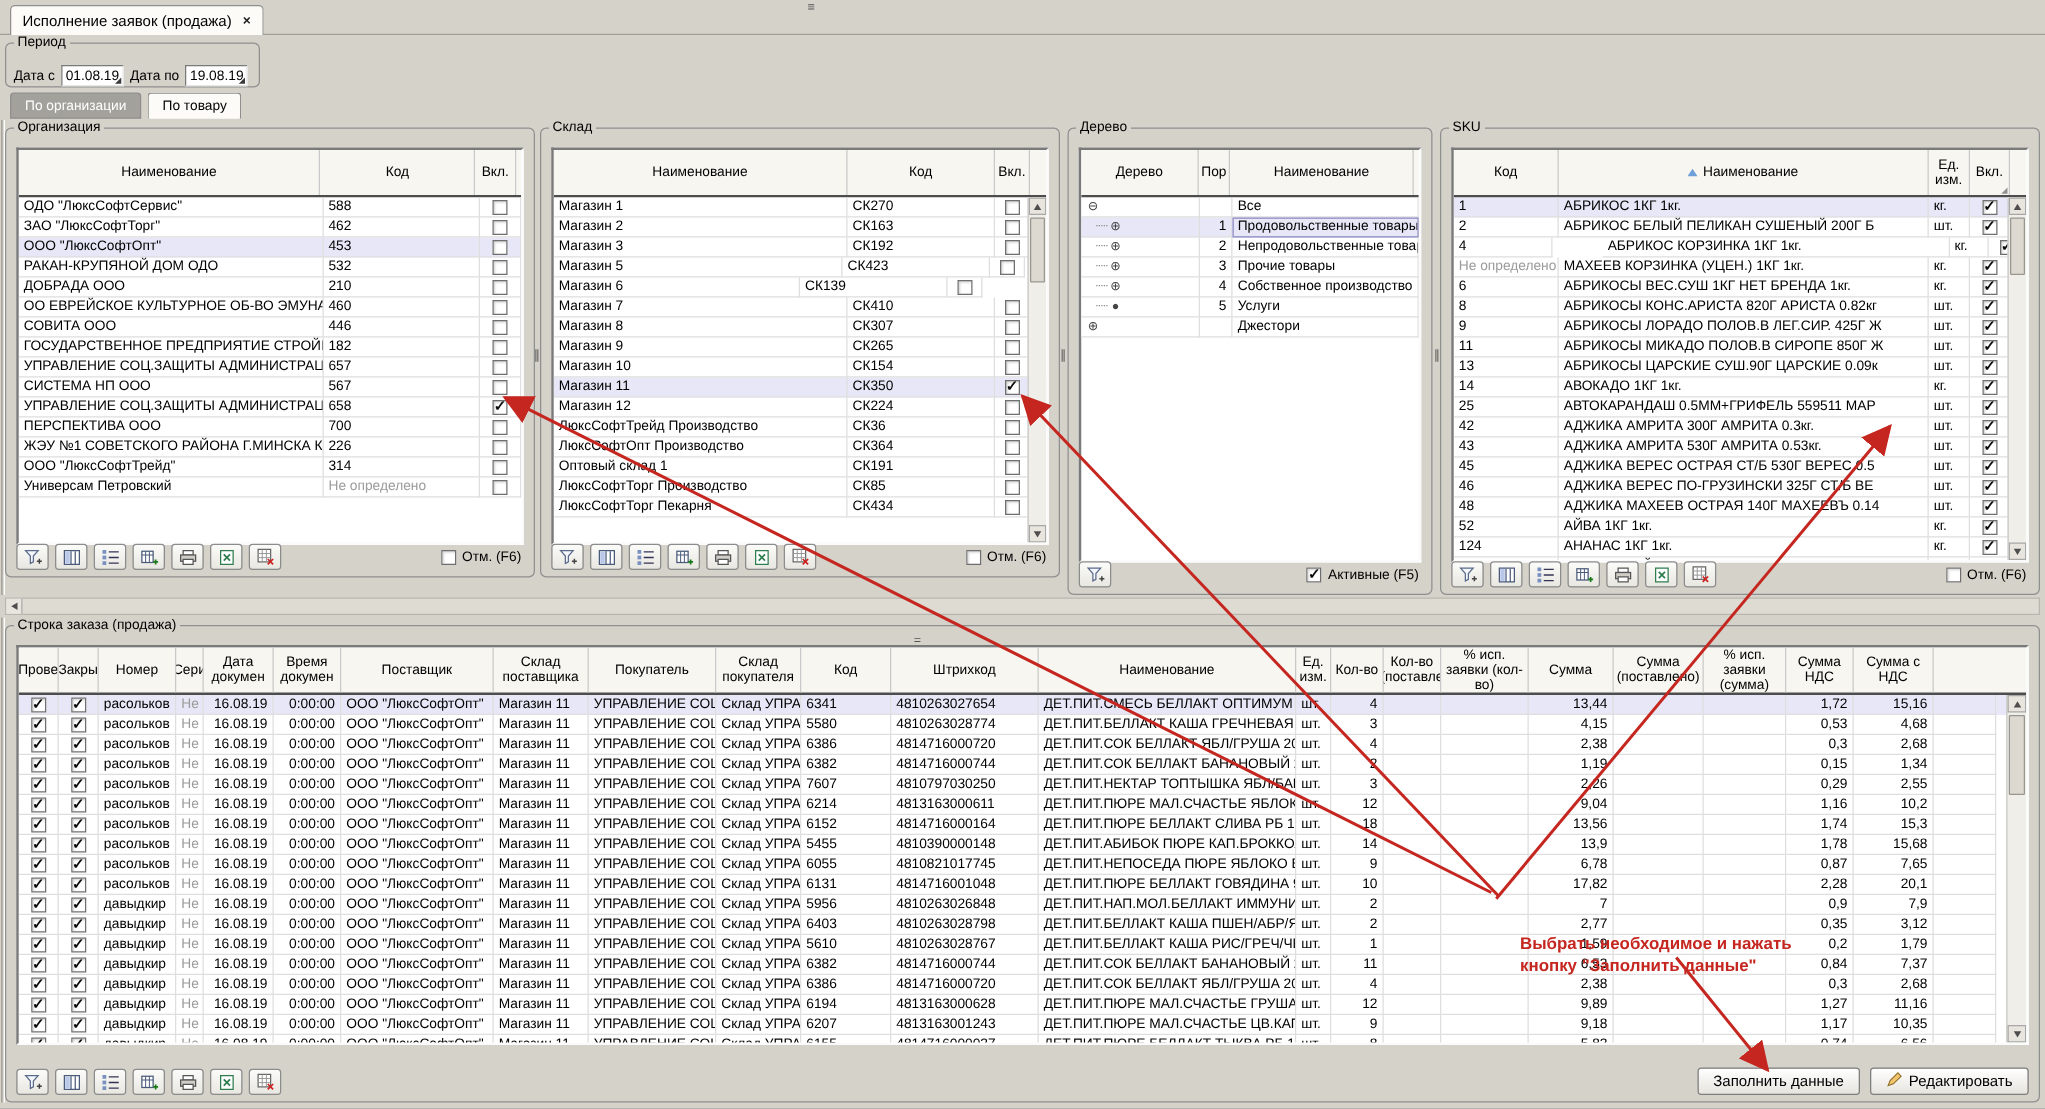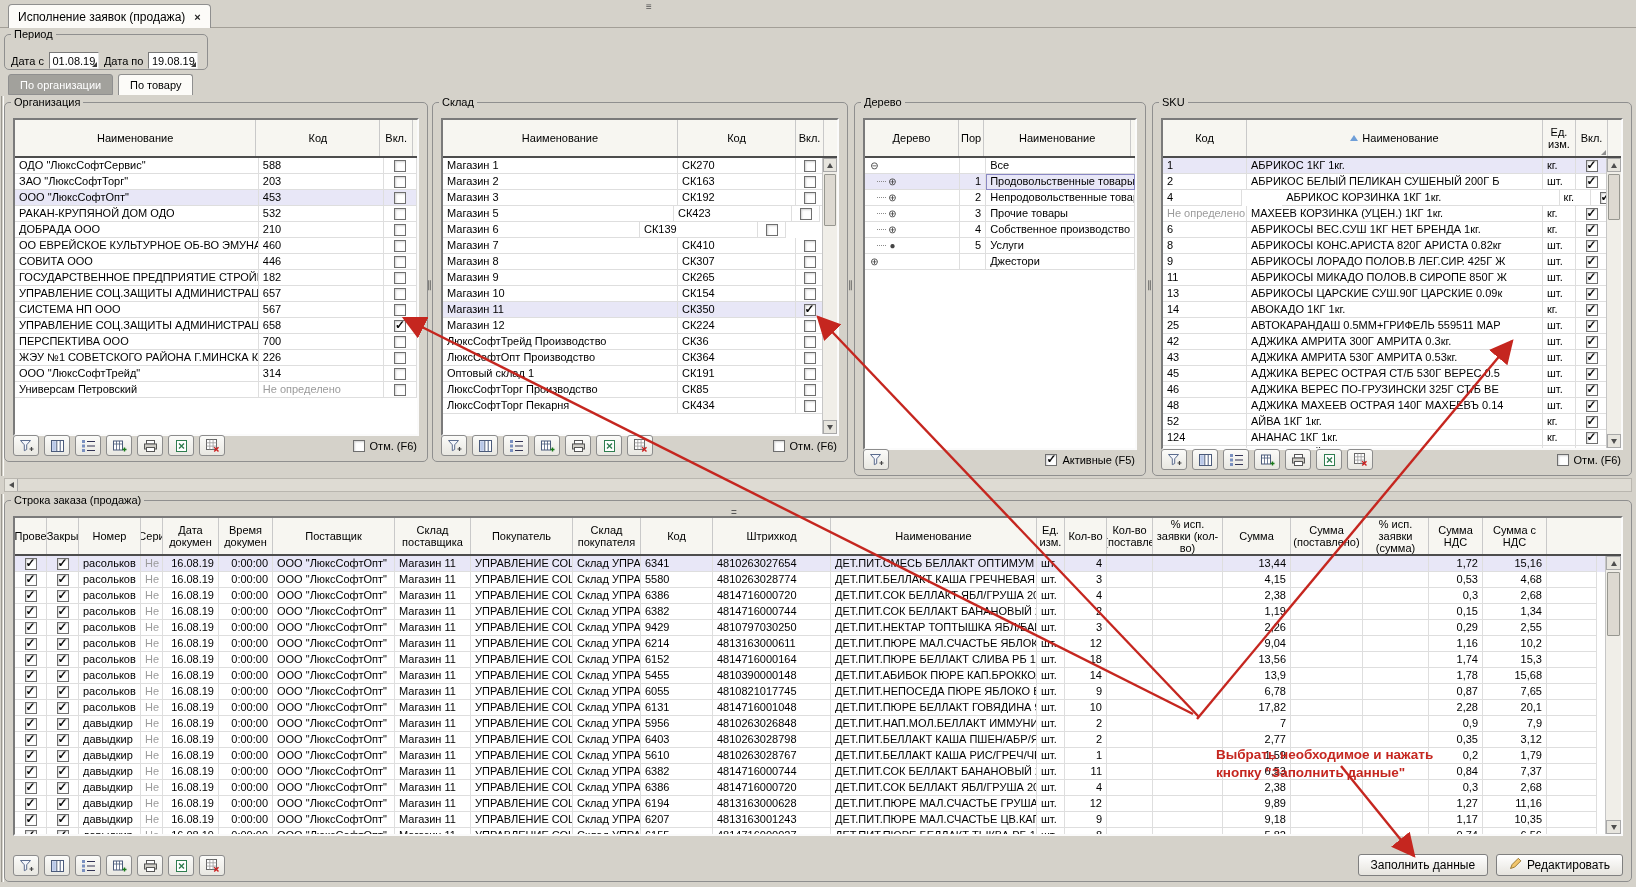--- a/index.html
+++ b/index.html
@@ -135,21 +135,21 @@
       <div id="org-rows">
           <div class="row">
             <div class="c" style="width: 245px;">ОДО "ЛюксСофтСервис"</div>
             <div class="c" style="width: 126px;">588</div>
             <div class="c ctr" style="width: 33px;">
               <span class="cb"></span>
             </div>
           </div>
           <div class="row">
             <div class="c" style="width: 245px;">ЗАО "ЛюксСофтТорг"</div>
-            <div class="c" style="width: 126px;">203</div>
+            <div class="c" style="width: 126px;">462</div>
             <div class="c ctr" style="width: 33px;">
               <span class="cb"></span>
             </div>
           </div>
           <div class="row sel">
             <div class="c" style="width: 245px;">ООО "ЛюксСофтОпт"</div>
             <div class="c" style="width: 126px;">453</div>
             <div class="c ctr" style="width: 33px;">
               <span class="cb"></span>
             </div>
@@ -1004,21 +1004,21 @@
               <span class="cb on"></span>
             </div>
             <div class="c" style="width: 62px;">расольков</div>
             <div class="c gray" style="width: 22px;">Не о</div>
             <div class="c num" style="width: 56px;">16.08.19</div>
             <div class="c num" style="width: 54px;">0:00:00</div>
             <div class="c" style="width: 122px;">ООО "ЛюксСофтОпт"</div>
             <div class="c" style="width: 76px;">Магазин 11</div>
             <div class="c" style="width: 102px;">УПРАВЛЕНИЕ СОЦ.ЗАЩИ</div>
             <div class="c" style="width: 68px;">Склад УПРАВ</div>
-            <div class="c" style="width: 72px;">9429</div>
+            <div class="c" style="width: 72px;">7607</div>
             <div class="c" style="width: 118px;">4810797030250</div>
             <div class="c" style="width: 206px;">ДЕТ.ПИТ.НЕКТАР ТОПТЫШКА ЯБЛ/БАН</div>
             <div class="c" style="width: 28px;">шт.</div>
             <div class="c num" style="width: 42px;">3</div>
             <div class="c" style="width: 46px;"></div>
             <div class="c" style="width: 70px;"></div>
             <div class="c num" style="width: 68px;">2,26</div>
             <div class="c" style="width: 72px;"></div>
             <div class="c" style="width: 66px;"></div>
             <div class="c num" style="width: 54px;">0,29</div>

